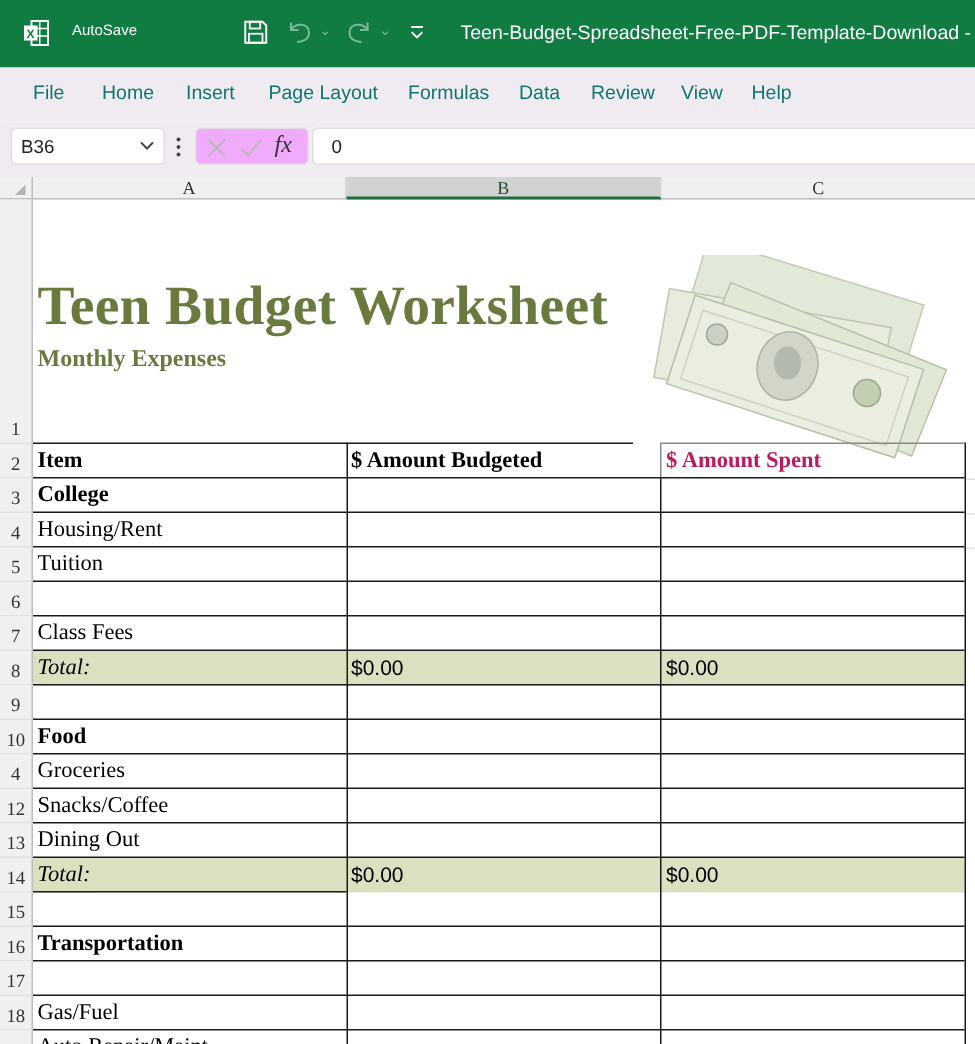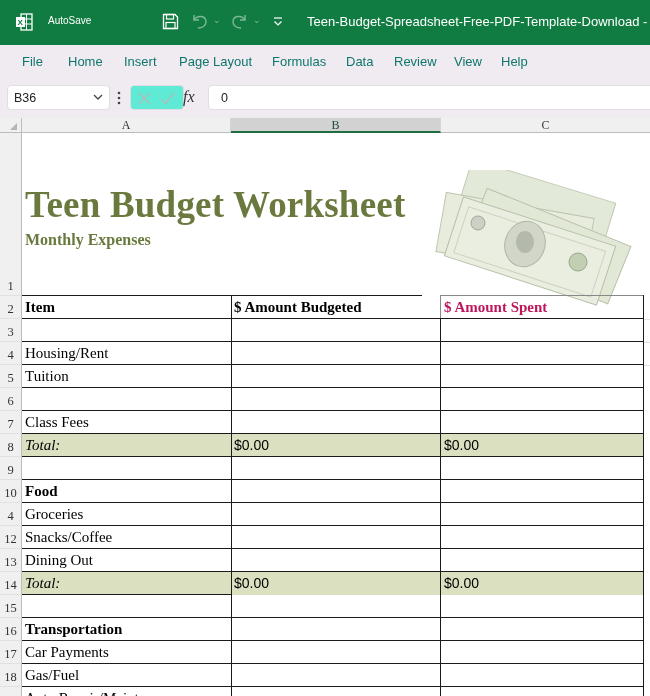--- a/index.html
+++ b/index.html
@@ -24,21 +24,21 @@
   
   .menubar { position: absolute; left: 0; top: 45px; width: 650px; height: 36px; background: #f0ebf0; }
   .menubar .tab { position: absolute; top: 9px; font-size: 13px; color: #0f766e; cursor: pointer; }
 
   
   .formulabar { position: absolute; left: 0; top: 81px; width: 650px; height: 37px; background: #f0ebf0; }
   .namebox { position: absolute; left: 7px; top: 4px; width: 103px; height: 25px; background: #fff; border-radius: 4px; border: 1px solid #e2dde2; }
   .namebox .nb-text { position: absolute; left: 6px; top: 5px; font-size: 12.5px; color: #222; }
   .namebox .nb-chev { position: absolute; right: 6px; top: 7px; width: 10px; height: 8px; }
   .fb-dots { position: absolute; left: 117px; top: 9px; width: 4px; height: 16px; }
-  .fb-btns { position: absolute; left: 130px; top: 4px; width: 54px; height: 25px; background: #5eead4; border-radius: 4px; border: 1px solid #e2dde2; }
+  .fb-btns { position: absolute; left: 130px; top: 4px; width: 76px; height: 25px; background: #f0abfc; border-radius: 4px; border: 1px solid #e2dde2; }
   .fb-btns .x-icon { position: absolute; left: 7px; top: 6px; width: 13px; height: 13px; }
   .fb-btns .check-icon { position: absolute; left: 29px; top: 6px; width: 15px; height: 13px; }
   .fb-btns .fx-icon { position: absolute; left: 52px; top: 2px; font-family: "Liberation Serif", serif; font-style: italic; font-size: 16px; color: #333; }
   .fb-input { position: absolute; left: 208px; top: 4px; width: 450px; height: 25px; background: #fff; border-radius: 4px 0 0 4px; border: 1px solid #e2dde2; }
   .fb-input .fb-text { position: absolute; left: 12px; top: 5px; font-size: 12.5px; color: #222; }
 
   
   .grid { position: absolute; left: 0; top: 118px; width: 650px; height: 578px; background: #fff; overflow: hidden; }
   .corner { position: absolute; left: 0; top: 0; width: 22px; height: 15px; background: #f0f0f0; border-right: 1px solid #bdbdbd; border-bottom: 1px solid #bdbdbd; }
   .corner .tri { position: absolute; right: 4px; bottom: 2px; width: 0; height: 0; border-left: 7px solid transparent; border-bottom: 7px solid #b5b5b5; }
@@ -248,32 +248,32 @@
 
   <div class="gridline-v" style="left:231px;top:177px;height:401px"></div>
   <div class="gridline-v" style="left:440px;top:200px;height:378px"></div>
   <div class="gridline-v" style="left:440px;top:177px;height:23px;background:#888"></div>
   <div class="gridline-v" style="left:643px;top:177px;height:401px"></div>
 
   <div class="cell bold" style="left:22px;top:178px;width:209px">Item</div>
   <div class="cell bold" style="left:231px;top:178px;width:209px">$ Amount Budgeted</div>
   <div class="cell bold" style="left:441px;top:178px;width:202px;color:#be185d">$ Amount Spent</div>
 
+  <div class="cell bold" style="left:22px;top:201px;width:209px">College</div>
   <div class="cell" style="left:22px;top:224px;width:209px">Housing/Rent</div>
   <div class="cell" style="left:22px;top:247px;width:209px">Tuition</div>
   <div class="cell" style="left:22px;top:293px;width:209px">Class Fees</div>
   <div class="cell italic" style="left:22px;top:316px;width:209px">Total:</div>
   <div class="cell num" style="left:231px;top:316px;width:209px">$0.00</div>
   <div class="cell num" style="left:441px;top:316px;width:202px">$0.00</div>
 
   <div class="cell" style="left:22px;top:385px;width:209px">Groceries</div>
   <div class="cell bold" style="left:22px;top:362px;width:209px">Food</div>
   <div class="cell" style="left:22px;top:408px;width:209px">Snacks/Coffee</div>
   <div class="cell" style="left:22px;top:431px;width:209px">Dining Out</div>
   <div class="cell italic" style="left:22px;top:454px;width:209px">Total:</div>
   <div class="cell num" style="left:231px;top:454px;width:209px">$0.00</div>
   <div class="cell num" style="left:441px;top:454px;width:202px">$0.00</div>
 
   <div class="cell bold" style="left:22px;top:500px;width:209px">Transportation</div>
-  <div class="cell" style="left:22px;top:523px;width:209px">Car Payments</div>
   <div class="cell" style="left:22px;top:546px;width:209px">Gas/Fuel</div>
   <div class="cell" style="left:22px;top:569px;width:209px">Auto Repair/Maint.</div>
 </div>
 
 </body></html>

